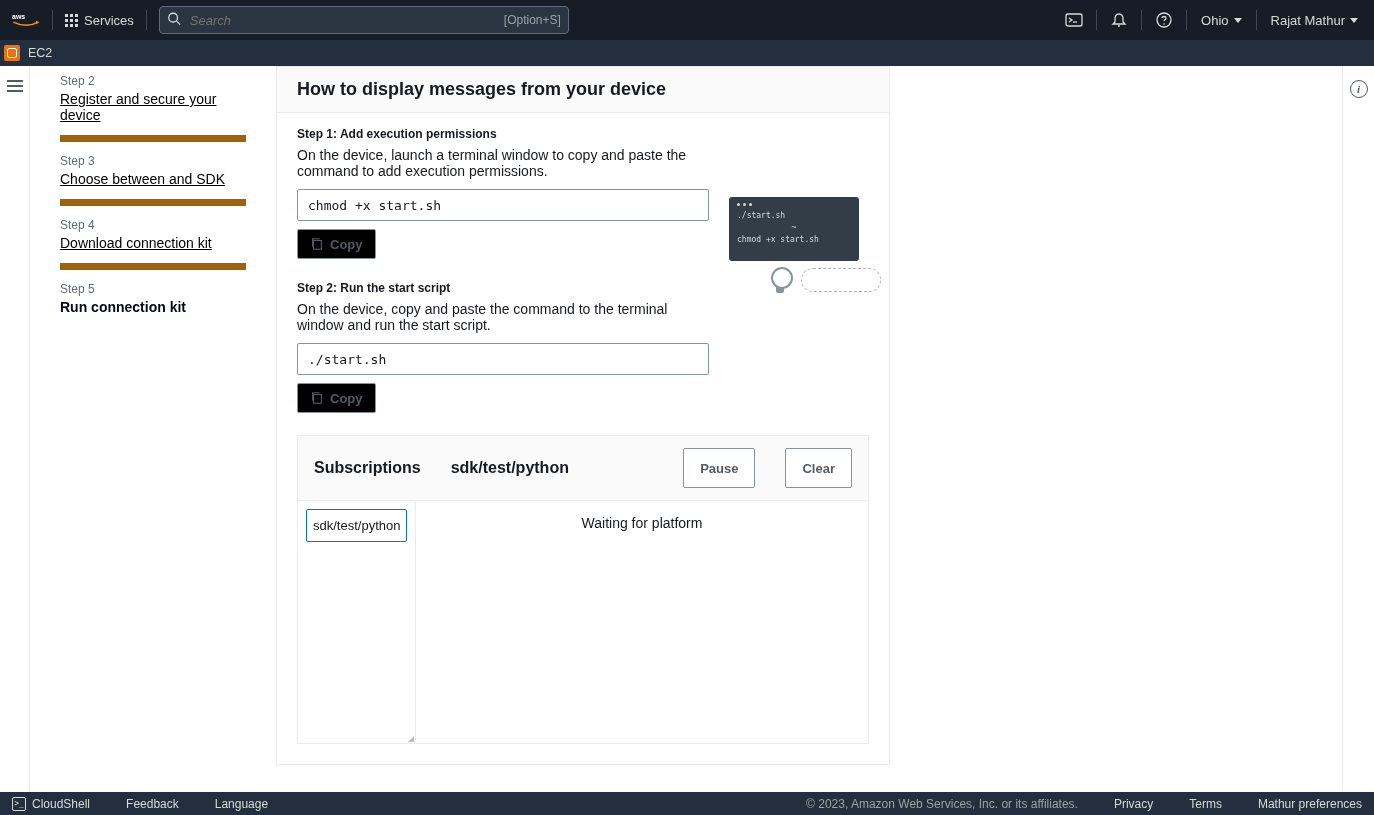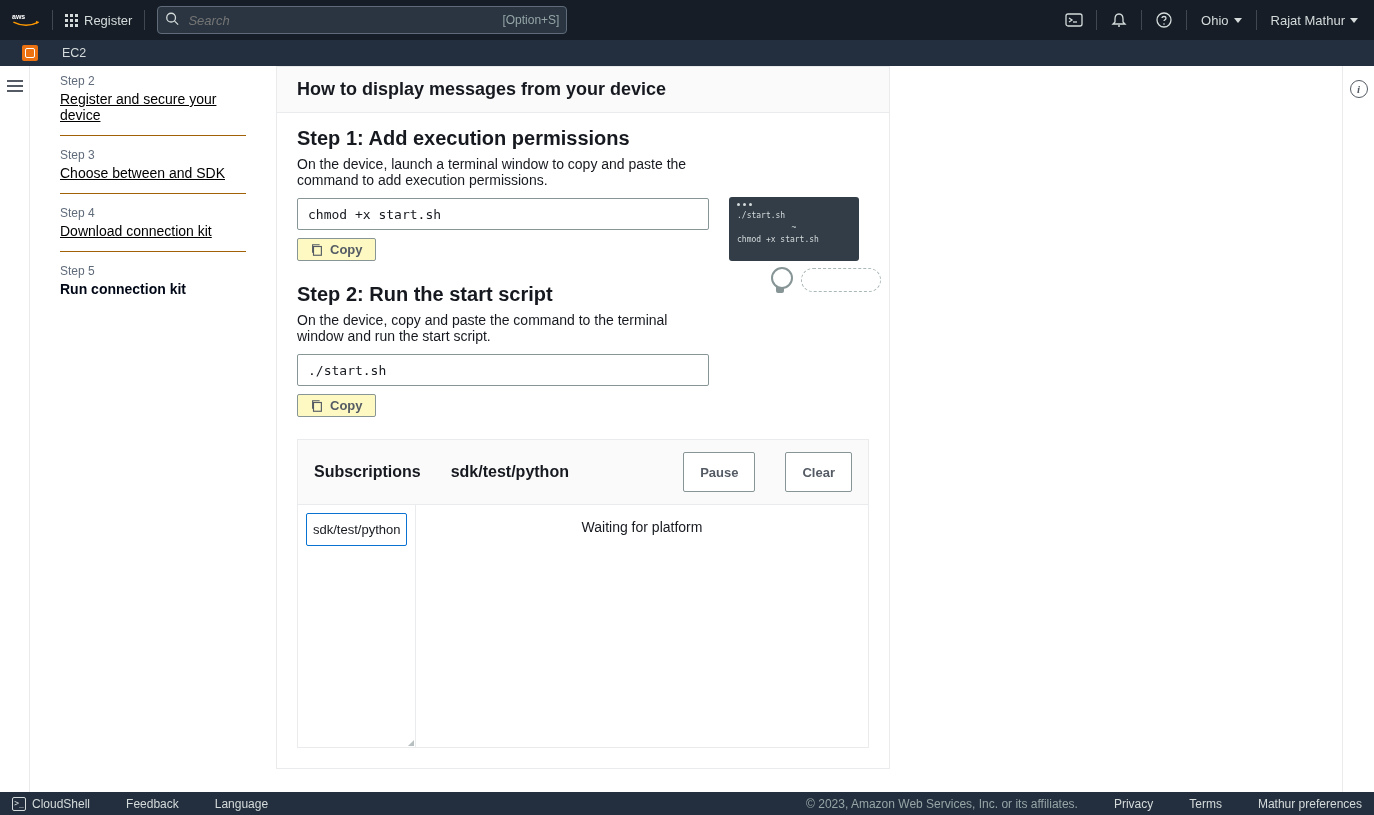--- a/index.html
+++ b/index.html
@@ -18,56 +18,56 @@
   .search-wrap input { width: 100%; height: 28px; background: #2a3541; border: 1px solid #5f6b7a; border-radius: 4px; color: #d5dbdb; padding: 0 70px 0 30px; font-style: italic; font-size: 13px; }
   .search-wrap .search-icon { position: absolute; left: 8px; top: 50%; transform: translateY(-50%); color: #d5dbdb; }
   .search-wrap .shortcut { position: absolute; right: 8px; top: 50%; transform: translateY(-50%); color: #95a5a6; font-style: normal; font-size: 12px; }
   .topnav-spacer { flex: 1; }
   .topnav-right { display: flex; align-items: center; gap: 10px; }
   .topnav-right .icon-btn { width: 24px; height: 24px; display: flex; align-items: center; justify-content: center; cursor: pointer; color: #d5dbdb; }
   .region-btn, .user-btn { display: flex; align-items: center; gap: 5px; cursor: pointer; font-size: 13px; color: #d5dbdb; padding: 0 4px; }
   .caret-down { width: 0; height: 0; border-left: 4px solid transparent; border-right: 4px solid transparent; border-top: 5px solid #d5dbdb; }
 
   
-  .crumb-bar { height: 26px; background: #232f3e; display: flex; align-items: center; padding: 0 22px; gap: 24px; color: #d5dbdb; font-size: 12.5px; }
+  .crumb-bar { height: 26px; background: #232f3e; display: flex; align-items: center; padding: 0 4px; gap: 8px; color: #d5dbdb; font-size: 12.5px; }
   .crumb-bar .svc-icon { width: 16px; height: 16px; background: #ec7211; border-radius: 2px; display:flex;align-items:center;justify-content:center; }
   .crumb-bar .svc-icon::after { content: ""; width: 8px; height: 8px; border: 1.5px solid #fff; border-radius: 2px; }
 
   
   .shell { flex: 1; display: flex; min-height: 0; }
   .left-rail { width: 30px; border-right: 1px solid #e9ebed; display: flex; flex-direction: column; align-items: center; padding-top: 14px; background: #fff; }
   .hamburger { display: flex; flex-direction: column; gap: 3px; cursor: pointer; }
   .hamburger span { width: 16px; height: 2px; background: #545b64; }
   .right-rail { width: 32px; border-left: 1px solid #e9ebed; display: flex; flex-direction: column; align-items: center; padding-top: 14px; background: #fff; }
   .info-icon { width: 18px; height: 18px; border: 1.5px solid #545b64; border-radius: 50%; display:flex;align-items:center;justify-content:center;font-size:11px;color:#545b64;font-weight:bold;font-style:italic;font-family:serif; cursor:pointer; }
 
   .content-area { flex: 1; display: flex; min-height: 0; background:#fff; }
 
   
   .step-sidebar { width: 246px; padding: 8px 30px 20px 30px; }
-  .step-item { padding: 12px 0; border-bottom: 1px solid #a16207; }
+  .step-item { padding: 12px 0; border-bottom: 7px solid #a16207; }
   .step-item:first-child { padding-top: 0; }
   .step-item:last-child { border-bottom: none; }
   .step-item .sn { color: #5f6b7a; font-size: 12px; margin-bottom: 3px; }
   .step-item a.sl { color: #000000; text-decoration: underline; font-size: 14px; cursor: pointer; }
   .step-item.current .sl { color: #000716; font-weight: 700; text-decoration: none; }
 
   
   .main-col { flex: 1; min-width: 0; padding: 0 0 20px 0; overflow-y: auto; }
   .card { width: 614px; border: 1px solid #e9ebed; background: #fff; }
   .card-header { padding: 12px 20px; border-bottom: 1px solid #e9ebed; background: #fafafa; display:flex; align-items:center; min-height:46px; }
   .card-header h2 { font-size: 18px; font-weight: 700; }
   .card-body { padding: 14px 20px 20px 20px; }
 
   .step-block { margin-bottom: 22px; }
-  .step-block h3 { font-size: 20px; font-weight: 700; margin-bottom: 6px; }
+  .step-block h3 { font-size: 12px; font-weight: 700; margin-bottom: 6px; }
   .step-block p { font-size: 14px; color: #16191f; margin-bottom: 10px; }
 
   .code-field { width: 412px; height: 32px; border: 1px solid #879596; border-radius: 2px; padding: 0 10px; display:flex;align-items:center; font-family: Menlo, Monaco, Consolas, monospace; font-size: 13px; color: #16191f; background:#fff; margin-bottom:8px; }
-  .copy-btn { display:inline-flex;align-items:center;gap:6px; border:1px solid #879596; border-radius:2px; background:#fef9c3; height:23px; padding:0 12px; font-weight:700; color:#545b64; font-size:13px; cursor:pointer; }
+  .copy-btn { display:inline-flex;align-items:center;gap:6px; border:1px solid #879596; border-radius:2px; background:#000000; height:30px; padding:0 12px; font-weight:700; color:#545b64; font-size:13px; cursor:pointer; }
   .copy-btn svg { width:14px;height:14px; }
 
   .step1-row { display: flex; gap: 20px; align-items: flex-start; }
   .step1-row .left { width: 412px; flex-shrink: 0; }
 
   .illus { width: 160px; flex-shrink:0; margin-top: 70px; }
   .illus-terminal { width: 130px; height: 64px; background: #323d48; border-radius: 3px; padding: 6px 8px; font-family: Menlo, Monaco, Consolas, monospace; font-size: 8px; color: #d5dbdb; line-height: 1.5; position: relative; }
   .illus-terminal .dots { display:flex; gap:3px; margin-bottom:4px;}
   .illus-terminal .dots span { width:3px;height:3px;border-radius:50%;background:#d5dbdb; }
   .illus-conn { margin-top: 6px; display:flex; align-items:center; }
@@ -120,21 +120,21 @@
         <span></span>
         <span></span>
         <span></span>
         <span></span>
         <span></span>
         <span></span>
         <span></span>
         <span></span>
         <span></span>
       </span>
-    <span>Register</span>
+    <span>Services</span>
   </div>
   <span class="divider"></span>
   <div class="search-wrap">
     <span class="search-icon">
       <svg width="14" height="14" viewBox="0 0 16 16">
           <circle cx="7" cy="7" r="5" stroke="#d5dbdb" stroke-width="1.5" fill="none"></circle>
           <line x1="11" y1="11" x2="15" y2="15" stroke="#d5dbdb" stroke-width="1.5"></line>
         </svg>
     </span>
     <input type="text" placeholder="Search" style="">

